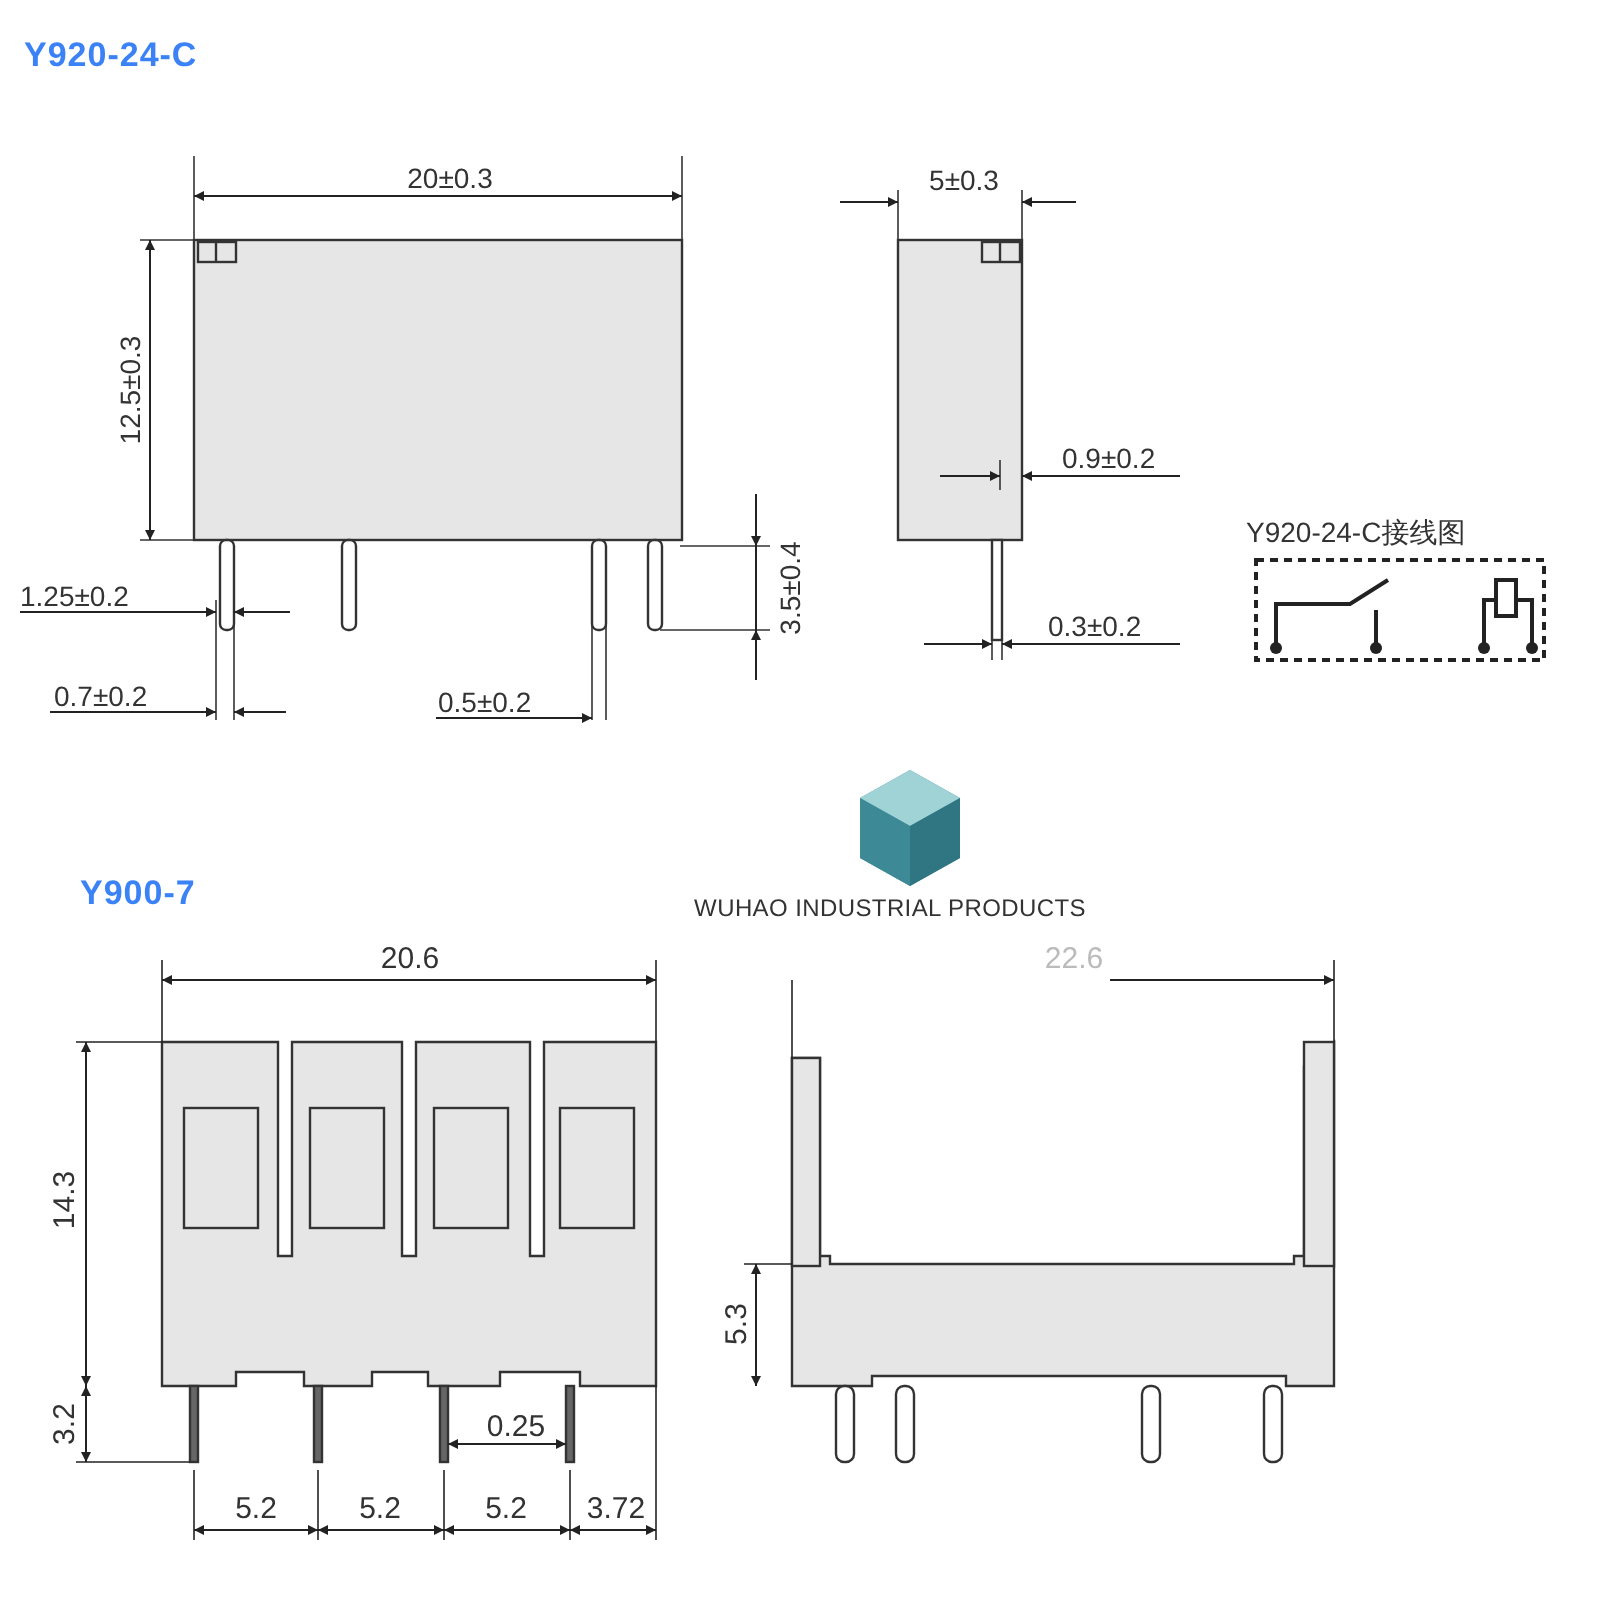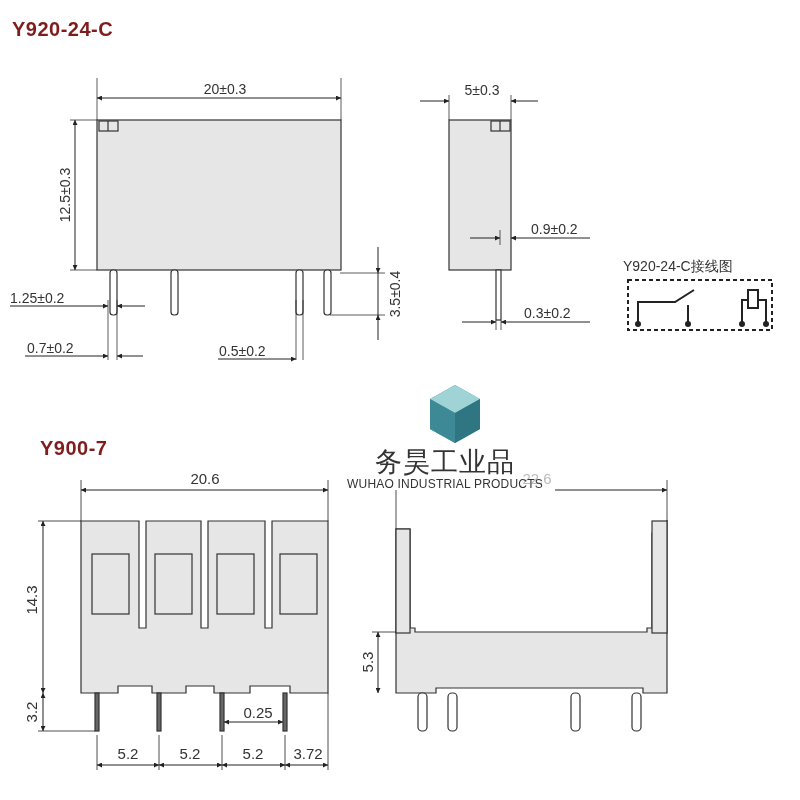--- a/index.html
+++ b/index.html
@@ -1,17 +1,17 @@
 <!DOCTYPE html>
 <html><head>
 <meta charset="utf-8">
 <style>
   html,body{margin:0;padding:0;background:#ffffff;}
   body{width:800px;height:800px;position:relative;overflow:hidden;font-family:"Liberation Sans","DejaVu Sans",sans-serif;}
-  .title{position:absolute;font-weight:bold;color:#7f1d1d;font-size:20px;letter-spacing:0.5px;}
+  .title{position:absolute;font-weight:bold;color:#3b82f6;font-size:17px;letter-spacing:0.5px;}
   svg text{font-family:"Liberation Sans","DejaVu Sans",sans-serif;}
   .logo{position:absolute;left:330px;top:385px;width:230px;text-align:center;}
   .logo-cn{font-family:"DejaVu Serif","Liberation Serif",serif;font-size:27px;color:#333;letter-spacing:1px;line-height:30px;}
   .logo-en{font-size:12px;color:#333;letter-spacing:0.2px;}
 </style>
 </head>
 <body>
 
 <div class="title" style="left:12px;top:18px;">Y920-24-C</div>
 <div class="title" style="left:40px;top:437px;">Y900-7</div>
@@ -165,15 +165,14 @@
   <g transform="translate(430,385)">
     <polygon points="25,0 50,14 50,44 25,58 0,44 0,14" fill="#4a9aa5"></polygon>
     <polygon points="25,0 50,14 25,28 0,14" fill="#9fd3d6"></polygon>
     <polygon points="0,14 25,28 25,58 0,44" fill="#3d8a96"></polygon>
     <polygon points="50,14 25,28 25,58 50,44" fill="#2f7582"></polygon>
   </g>
 </svg>
 
 <div class="logo">
   <div style="height:62px"></div>
-  <div class="logo-cn">务昊工业品</div>
   <div class="logo-en">WUHAO INDUSTRIAL PRODUCTS</div>
 </div>
 
 </body></html>

